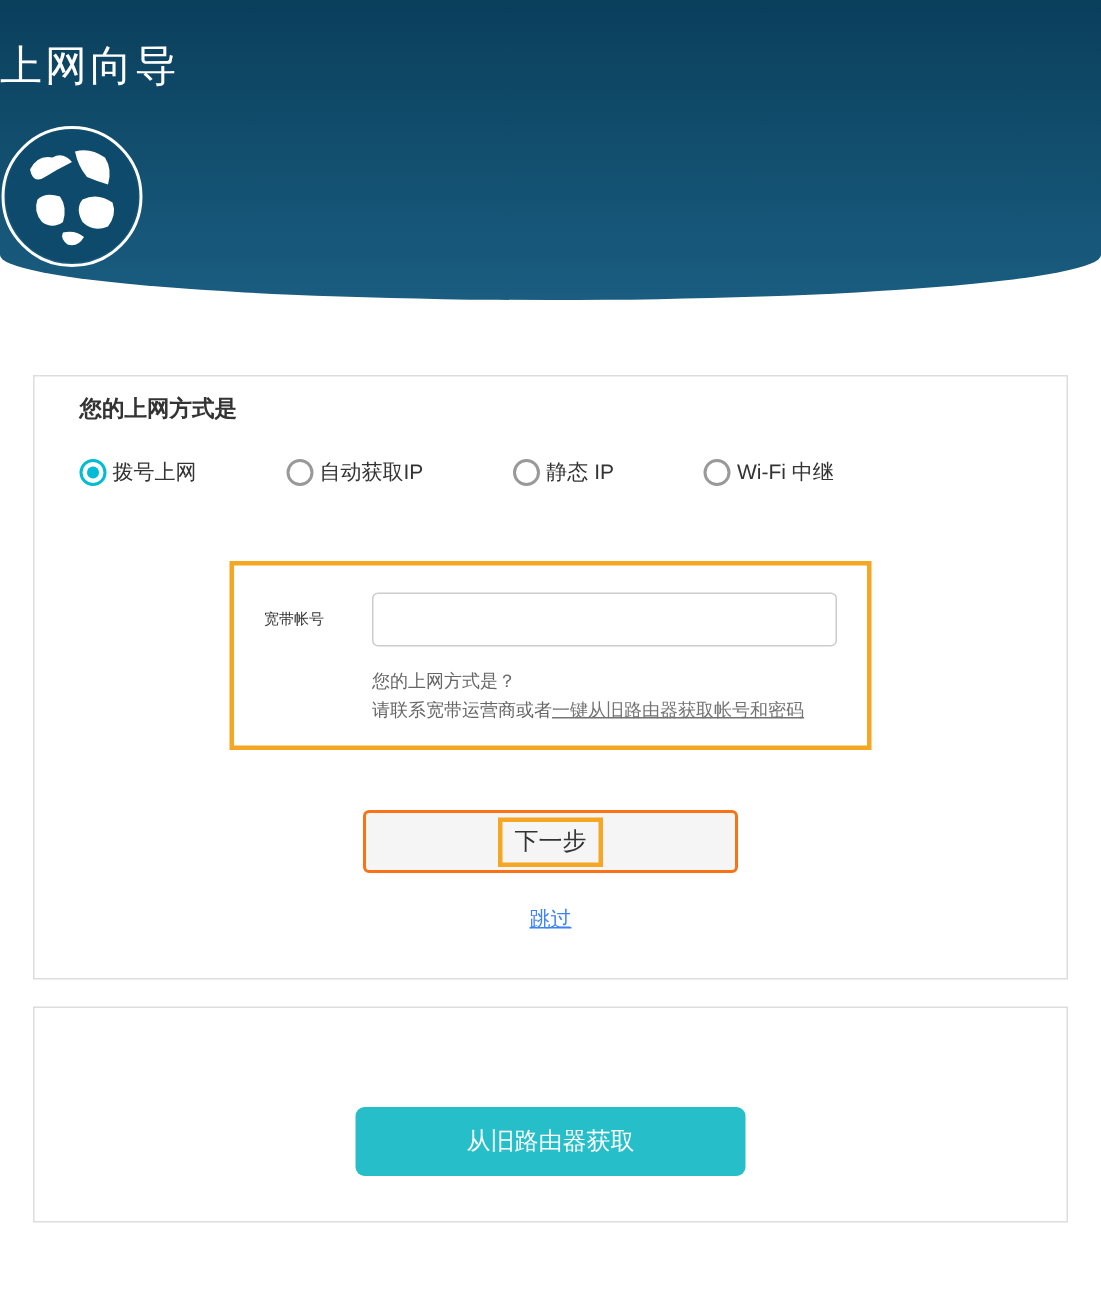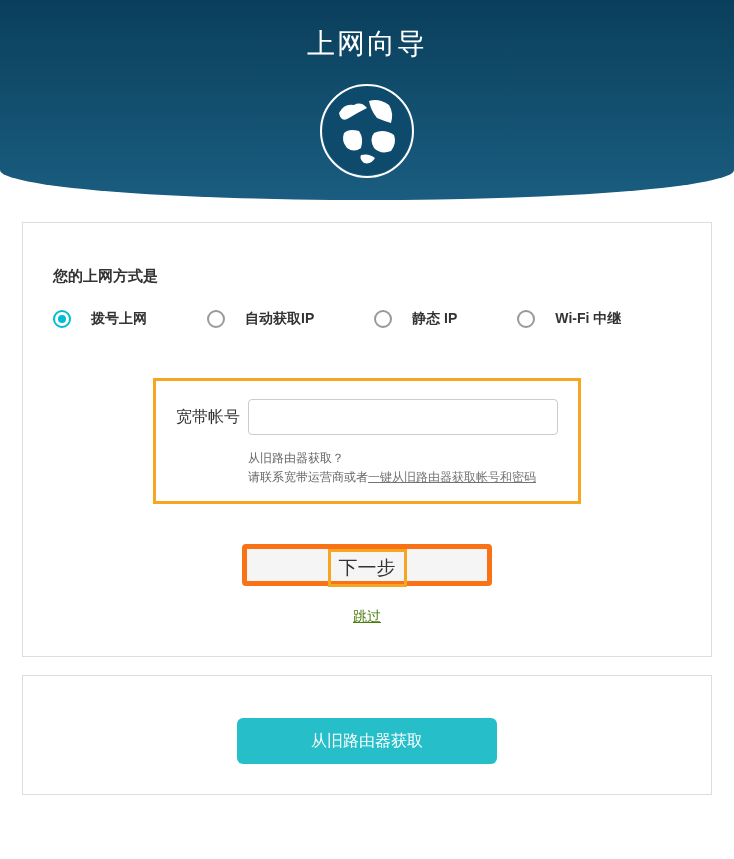--- a/index.html
+++ b/index.html
@@ -11,61 +11,59 @@
       font-family: "Microsoft YaHei", Arial, sans-serif;
       background: #fff;
       width: 734px;
       height: 859px;
       overflow: hidden;
     }
     .header {
       background: #0d4a6b;
       background: linear-gradient(to bottom, #0a3f5c 0%, #1a5d80 100%);
       height: 200px;
-      text-align: center;
       padding-top: 25px;
       position: relative;
       border-bottom-left-radius: 50% 30px;
       border-bottom-right-radius: 50% 30px;
     }
     .header-title {
       color: #fff;
       font-size: 28px;
       font-weight: normal;
       letter-spacing: 2px;
     }
     .globe-container {
       margin-top: 20px;
     }
     .globe {
       display: inline-block;
     }
     .card {
       background: #fff;
       border: 1px solid #ddd;
-      margin: 22px 22px 18px 22px;
-      padding: 44px 30px 30px 30px;
+      margin: 50px 22px 18px 22px;
+      padding: 12px 30px 30px 30px;
     }
     .section-title {
       font-size: 15px;
       font-weight: bold;
       color: #333;
       margin-bottom: 24px;
     }
     .radio-group {
       display: flex;
       gap: 60px;
       margin-bottom: 50px;
     }
     .radio-option {
       display: flex;
       align-items: center;
-      gap: 20px;
-      cursor: pointer;
-      font-weight: bold;
+      gap: 4px;
+      cursor: pointer;
     }
     .radio-circle {
       width: 18px;
       height: 18px;
       border: 2px solid #999;
       border-radius: 50%;
       display: flex;
       align-items: center;
       justify-content: center;
     }
@@ -88,21 +86,21 @@
       width: 428px;
       margin: 0 auto 40px auto;
     }
     .form-row {
       display: flex;
       align-items: center;
       margin-bottom: 14px;
     }
     .form-label {
       width: 72px;
-      font-size: 16px;
+      font-size: 10px;
       color: #333;
       text-align: left;
     }
     .form-input {
       flex: 1;
       height: 36px;
       border: 1px solid #ccc;
       border-radius: 4px;
       padding: 0 10px;
       font-size: 14px;
@@ -132,52 +130,52 @@
       color: #737373;
       text-decoration: underline;
       cursor: pointer;
     }
     .btn-next {
       display: block;
       width: 250px;
       height: 42px;
       margin: 0 auto;
       background: #f5f5f5;
-      border: 5px solid #f97316;
+      border: 2px solid #f97316;
       border-radius: 4px;
-      font-size: 19px;
+      font-size: 16px;
       color: #333;
       cursor: pointer;
       position: relative;
     }
     .btn-next-text-box {
       display: inline-block;
       border: 3px solid #f5a623;
       padding: 3px 8px;
     }
     .skip-link {
       display: block;
       text-align: center;
       margin-top: 22px;
-      color: #4d7c0f;
+      color: #3b82f6;
       text-decoration: underline;
       font-size: 14px;
       cursor: pointer;
     }
     .card2 {
       background: #fff;
       border: 1px solid #ddd;
       margin: 0 22px;
       padding: 26px 30px 30px 30px;
     }
     .btn-teal {
       display: block;
       width: 260px;
       height: 46px;
-      margin: 16px auto 0 auto;
+      margin: 40px auto 0 auto;
       background: #26bfc9;
       border: none;
       border-radius: 6px;
       color: #fff;
       font-size: 16px;
       cursor: pointer;
     }
   </style>
 </head>
 <body>
@@ -220,21 +218,21 @@
       <span class="radio-label">Wi-Fi 中继</span>
     </div>
   </div>
 
   <div class="form-box">
     <div class="form-row">
       <div class="form-label">宽带帐号</div>
       <input class="form-input" type="text" value="" style="">
     </div>
     <div class="hint-text">
-      <span>从旧路由器获取？</span><br>
+      <span>您的上网方式是？</span><br>
       <span>请联系宽带运营商或者</span><span class="hint-link">一键从旧路由器获取帐号和密码</span>
     </div>
   </div>
 
   <button class="btn-next">
     <span class="btn-next-text-box">下一步</span>
   </button>
 
   <a class="skip-link">跳过</a>
 </div>

